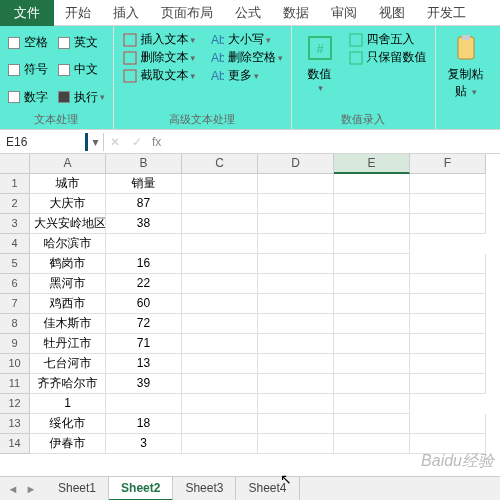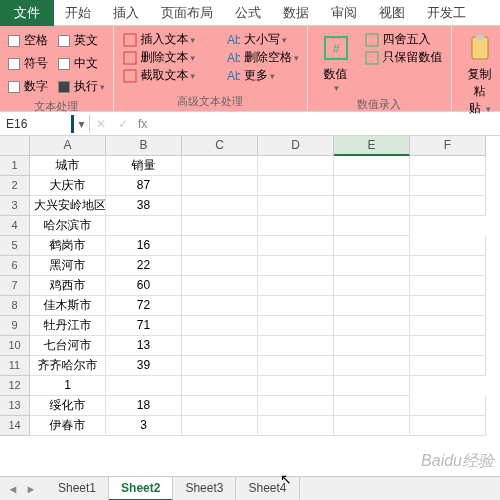--- a/index.html
+++ b/index.html
@@ -1,34 +1,34 @@
 <!DOCTYPE html>
 <html><head>
 <meta charset="utf-8">
 <style>
 *{margin:0;padding:0;box-sizing:border-box;font-family:"Microsoft YaHei",Arial,sans-serif;font-size:12px;-webkit-user-select:none;user-select:none}
 body{background:#fff;width:500px;height:500px;overflow:hidden;position:relative}
 .ribbon-tabs{display:flex;align-items:center;background:#fff;height:26px;border-bottom:1px solid #d4d4d4}
 .file-tab{background:#217346;color:#fff;padding:5px 14px;font-size:13px;height:26px;line-height:16px}
 .tab{padding:5px 11px;color:#444;font-size:13px;cursor:pointer}
-.ribbon-body{background:#fca5a5;display:flex;height:86px;border-bottom:1px solid #d4d4d4}
+.ribbon-body{background:#5eead4;display:flex;height:104px;border-bottom:1px solid #d4d4d4}
 .rgroup{padding:4px 8px 2px 8px;border-right:1px solid #e0e0e0;display:flex;flex-direction:column;justify-content:space-between;position:relative}
 .rgroup-title{text-align:center;color:#666;font-size:11px;margin-top:2px}
 .ritems{flex:1}
 .chk-row{display:flex;align-items:center;margin:2px 0;white-space:nowrap}
 .chk{width:12px;height:12px;border:1px solid #888;margin-right:4px;display:inline-block;background:#fff}
 .chk.on{background:#444}
 .btn-row{display:flex;align-items:center;margin:1px 0;white-space:nowrap;cursor:pointer}
 .btn-row .ico{width:16px;height:16px;margin-right:3px;display:inline-flex;align-items:center;justify-content:center}
 .dd{font-size:9px;color:#666;margin-left:2px}
 .big-btn{display:flex;flex-direction:column;align-items:center;cursor:pointer;padding:2px 4px}
 .big-btn .ico{width:32px;height:32px;display:flex;align-items:center;justify-content:center}
 .big-btn .lbl{font-size:12px;margin-top:2px;text-align:center}
 .namebox-bar{display:flex;align-items:center;height:24px;border-bottom:1px solid #d4d4d4;background:#fff}
-.namebox{width:74px;padding:2px 6px;border-right:3px solid #0c4a6e;background:#fff;color:#333}
+.namebox{width:88px;padding:2px 6px;border-right:3px solid #0c4a6e;background:#fff;color:#333}
 .nb-dd{width:16px;text-align:center;color:#666;cursor:pointer;border-right:1px solid #ccc;padding:2px 0}
 .fx-btn{width:22px;text-align:center;color:#888;padding:2px 0;cursor:pointer}
 .fx-lbl{color:#888;padding:2px 4px}
 .grid-wrap{position:relative;background:#fff}
 .colhdr{display:flex;height:20px}
 .corner{width:30px;height:20px;background:#f0f0f0;border-right:1px solid #ccc;border-bottom:1px solid #ccc}
 .ch{width:76px;height:20px;background:#f0f0f0;border-right:1px solid #ccc;border-bottom:1px solid #ccc;text-align:center;line-height:19px;color:#555}
 .ch.sel{background:#d8e8dc;border-bottom:2px solid #217346}
 .row{display:flex;height:20px}
 .rh{width:30px;background:#f0f0f0;border-right:1px solid #ccc;border-bottom:1px solid #ccc;text-align:center;line-height:19px;color:#555;font-size:11px}
@@ -83,21 +83,21 @@
         </div>
         <div class="chk-row">
           <span class="chk on"></span>
           <span>执行</span>
           <span class="dd">▾</span>
         </div>
       </div>
     <div class="rgroup-title">文本处理</div>
   </div>
   <div class="rgroup">
-    <div class="ritems" style="display:flex;gap:30px">
+    <div class="ritems" style="display:flex;gap:14px">
       <div id="g2-left">
           <div class="btn-row">
             <span class="ico">
               <svg width="14" height="14">
                 <rect x="1" y="1" width="12" height="12" fill="none" stroke="#c44"></rect>
               </svg>
             </span>
             <span>插入文本</span>
             <span class="dd">▾</span>
           </div>

